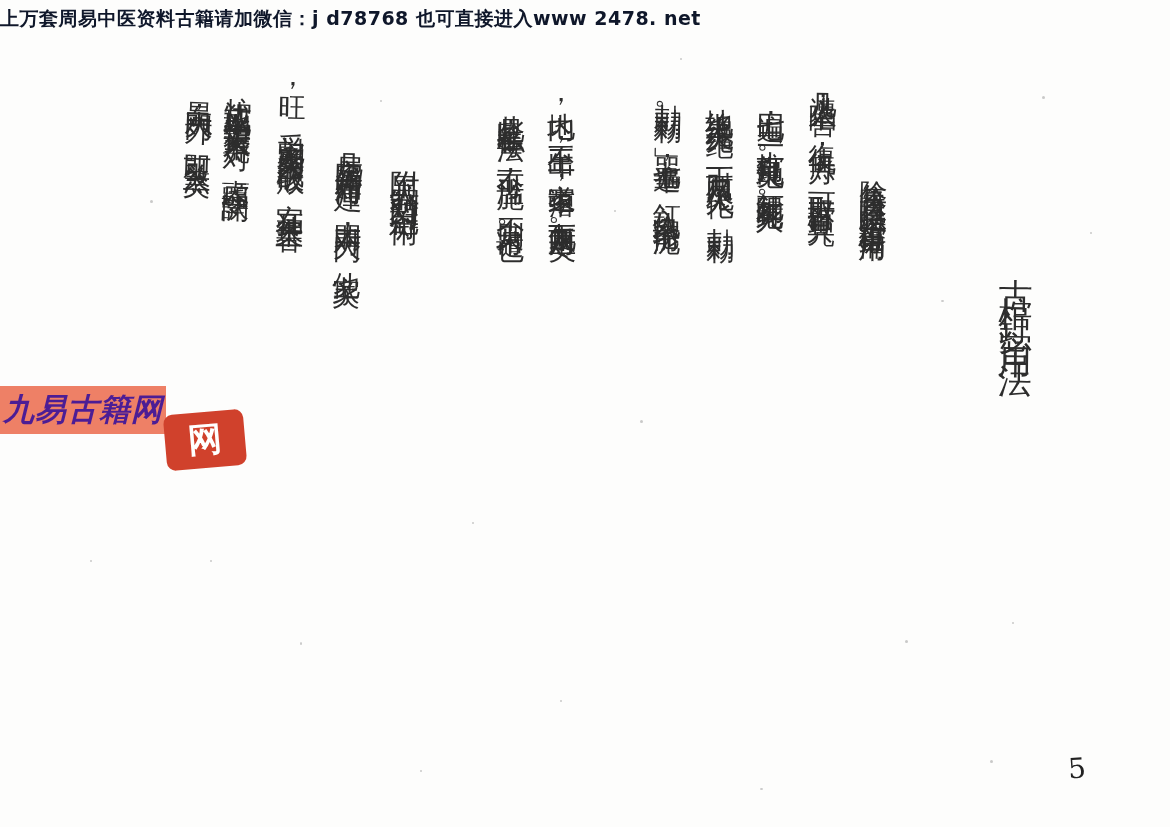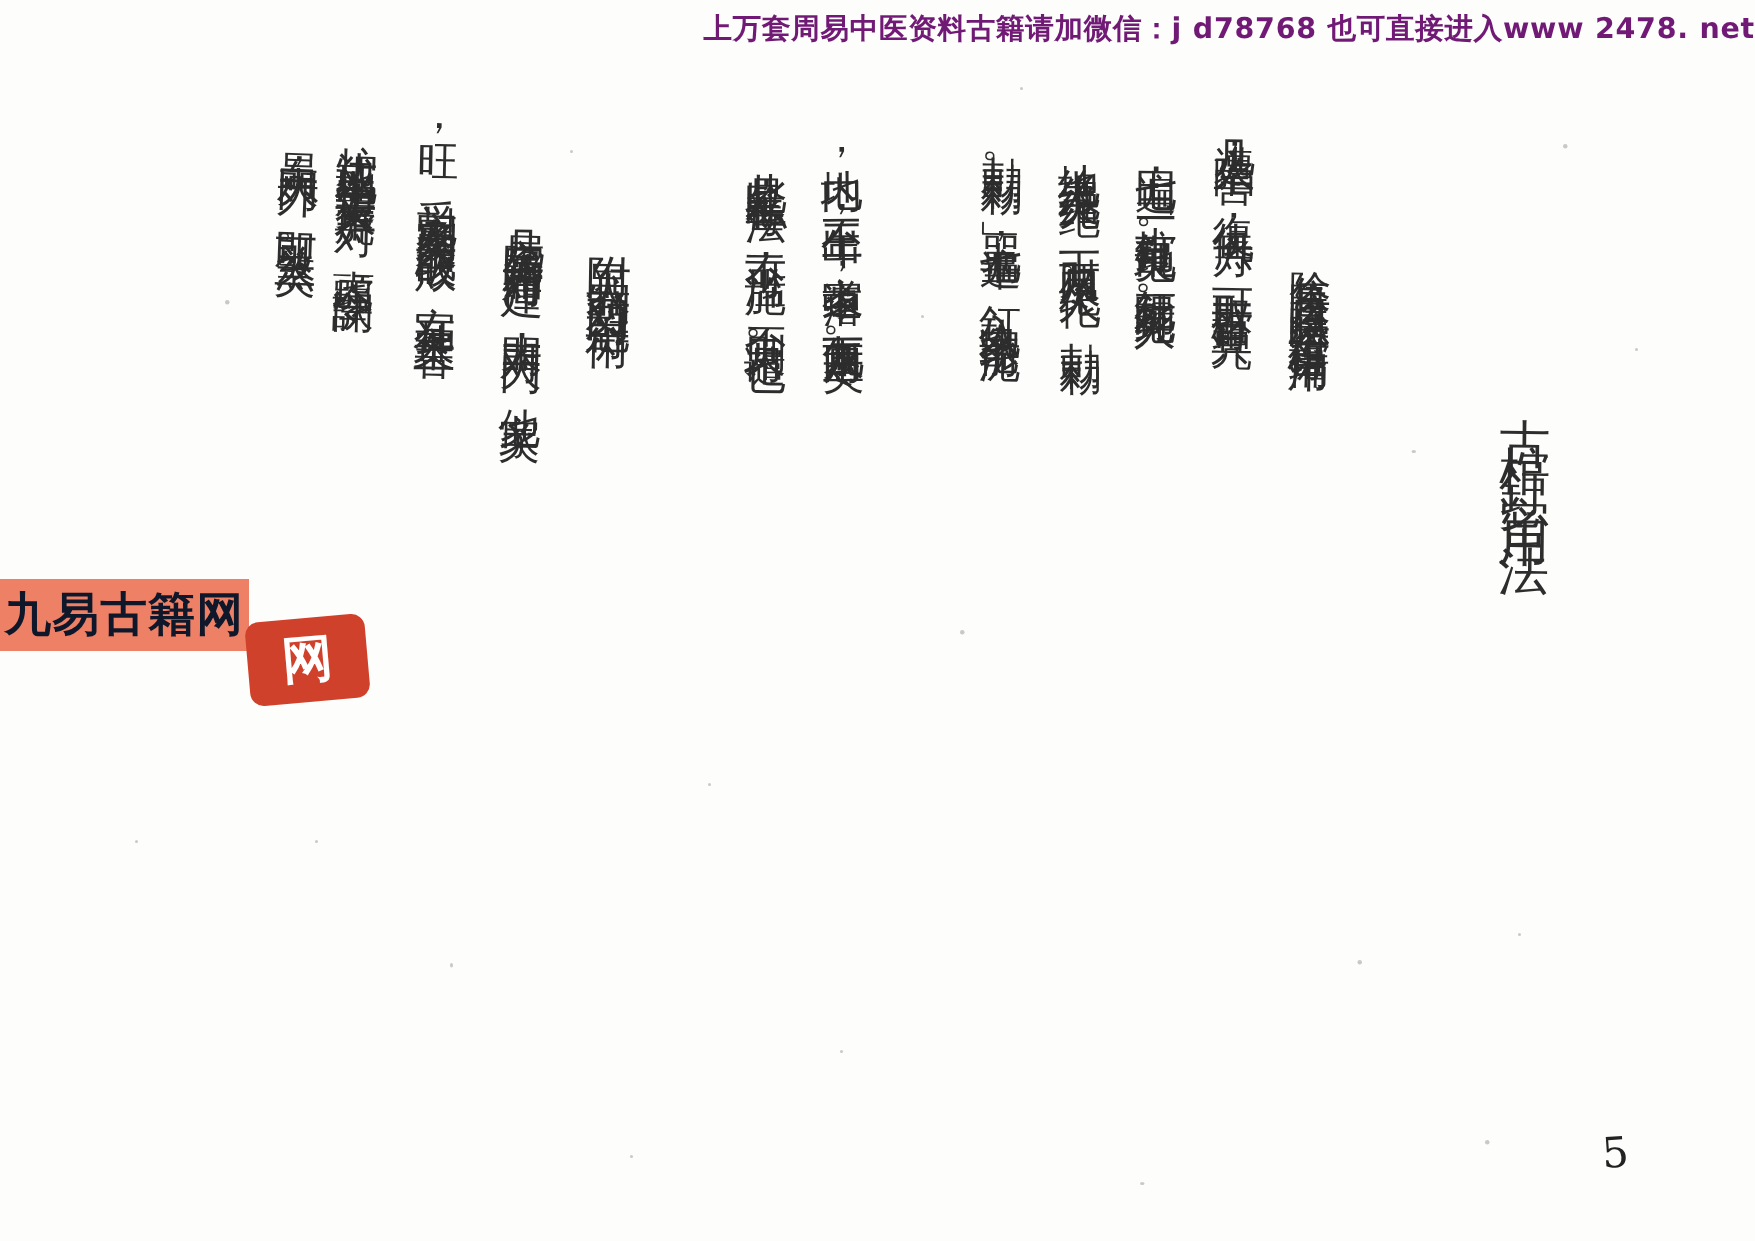--- a/index.html
+++ b/index.html
@@ -4,21 +4,21 @@
 <style>
   html,body{margin:0;padding:0;}
   body{
     width:1170px;height:827px;position:relative;overflow:hidden;
     background:#fdfdfc;
     font-family:"DejaVu Sans","Liberation Sans",sans-serif;
   }
   
   .promo{
     position:absolute;top:6px;left:0;width:100%;
-    text-align:right;color:#701a75;font-size:19px;font-weight:600;
+    text-align:left;color:#0f172a;font-size:19px;font-weight:600;
     letter-spacing:.5px;
   }
   
   .col{
     position:absolute;
     writing-mode:vertical-rl;text-orientation:upright;
     color:#1c1c1c;font-size:28px;letter-spacing:4px;line-height:46px;
     font-family:"DejaVu Serif","Liberation Serif",serif;
     white-space:nowrap;opacity:.92;
   }
@@ -37,22 +37,22 @@
   .c9 {left:325px;top:130px;transform:rotate(1.4deg);}
   .c10{left:268px;top:74px; transform:rotate(1.2deg);}
   .c11{left:214px;top:74px; transform:rotate(1.6deg);}
   .c12{left:175px;top:80px; transform:rotate(2deg);}
   
   .wm-banner{
     position:absolute;left:0;top:386px;width:166px;height:48px;
     background:#ee8066;display:flex;align-items:center;justify-content:center;
   }
   .wm-banner span{
-    color:#0f172a;font-size:31px;font-weight:700;letter-spacing:1px;
-    font-family:"DejaVu Sans",sans-serif;white-space:nowrap;
+    color:#4c1d95;font-size:31px;font-weight:700;letter-spacing:1px;
+    font-family:"DejaVu Sans",sans-serif;white-space:nowrap;font-style:italic;
   }
   .wm-stamp{
     position:absolute;left:165px;top:412px;width:80px;height:56px;
     background:#d0412c;border-radius:9px;transform:rotate(-5deg);
     display:flex;align-items:center;justify-content:center;
   }
   .wm-stamp span{color:#fff;font-size:34px;font-weight:700;}
   
   .pagenum{
     position:absolute;left:1068px;top:752px;

